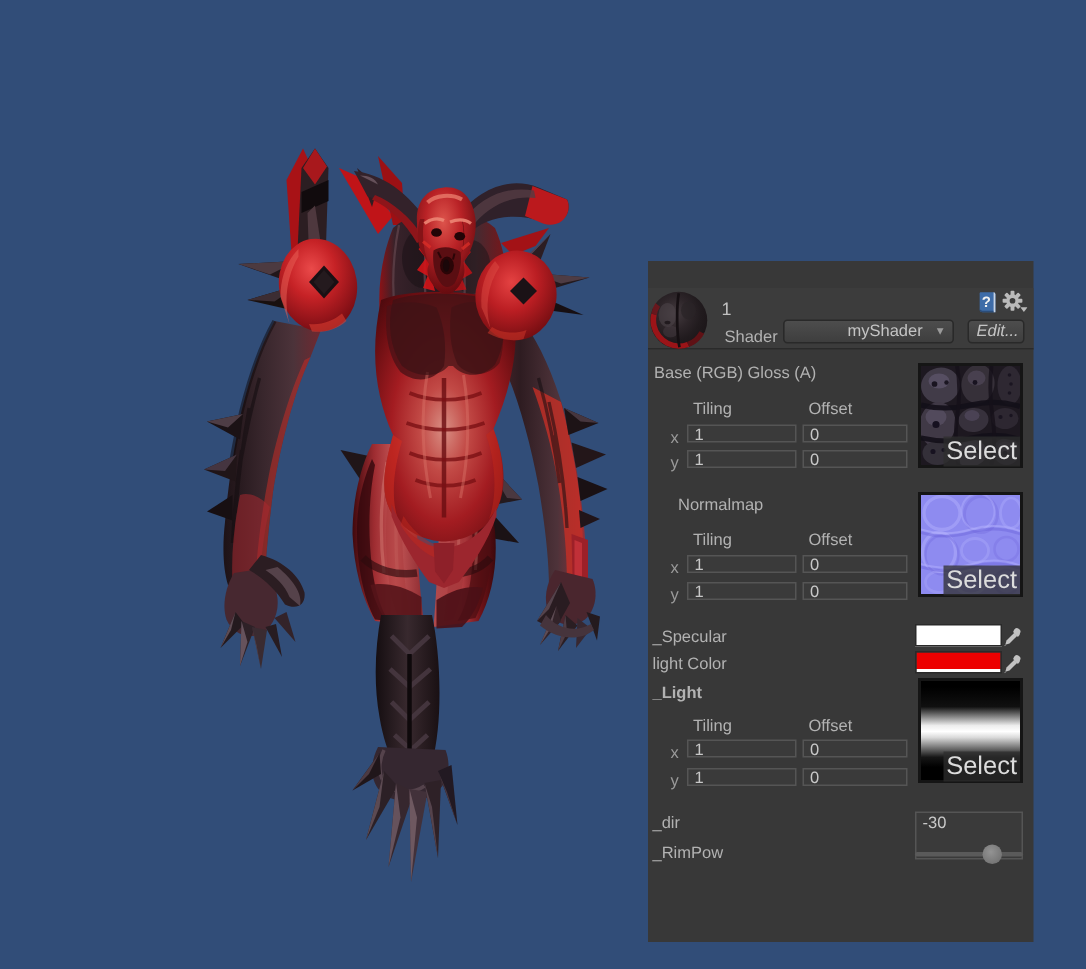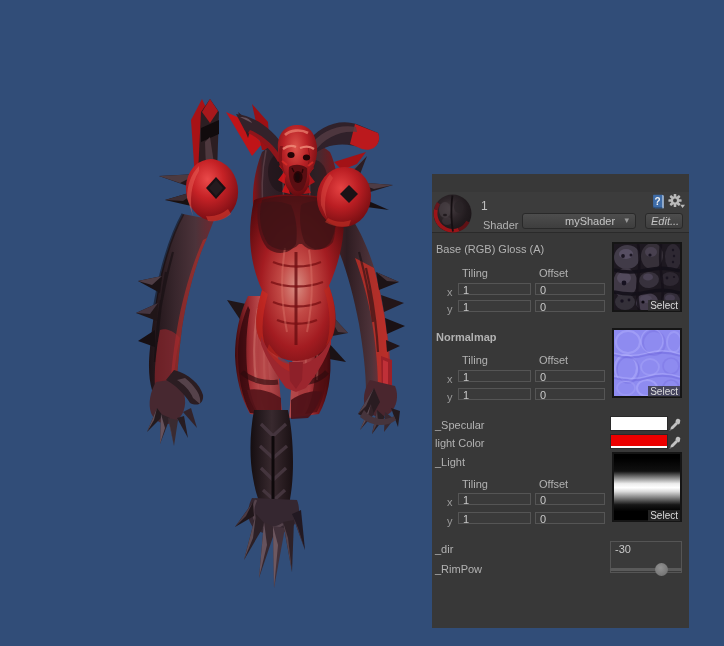--- a/index.html
+++ b/index.html
@@ -13,21 +13,21 @@
   .tab2{position:absolute;left:95px;top:0;width:97px;height:18px;background:#333333;}
   .tabtxt{position:absolute;top:3px;font-size:12px;color:#bcbcbc;letter-spacing:0.3px;}
   .hdr{position:absolute;left:0;top:18px;width:257px;height:40px;background:#3c3c3c;
        border-bottom:1px solid #2a2a2a;}
   .lbl{position:absolute;color:#b2b2b2;}
   .field{position:absolute;background:#3a3a3a;border:1px solid #555555;color:#c8c8c8;
          font-size:11px;line-height:11px;padding:0;box-sizing:border-box;}
   .fieldval{position:absolute;left:4px;top:1px;}
   .thumb{position:absolute;width:66px;height:66px;border:2px solid #151515;box-sizing:content-box;}
   .sel{position:absolute;right:0px;bottom:-1px;background:rgba(45,45,45,0.75);color:#dcdcdc;
-       font-size:10px;padding:0 2px;margin-top:44px;}
+       font-size:17px;padding:0 2px;margin-top:44px;}
   .swatch{position:absolute;width:58px;height:15px;box-sizing:border-box;}
 </style>
 </head>
 <body>
 <svg id="demon" width="724" height="646" viewBox="0 0 724 646">
  <defs>
   <linearGradient id="neckg" x1="0" y1="0" x2="1" y2="0">
     <stop offset="0%" stop-color="#8c1216"></stop>
         <stop offset="12%" stop-color="#38222a"></stop>
     <stop offset="45%" stop-color="#241a20"></stop>
@@ -362,21 +362,21 @@
       <div class="fieldval">0</div>
     </div>
   <div class="lbl" style="left:15px;top:129px;color:#9a9a9a;">y</div>
   <div class="field" style="left:26px;top:126px;width:73px;height:12px;">
       <div class="fieldval">1</div>
     </div>
   <div class="field" style="left:103px;top:126px;width:70px;height:12px;">
       <div class="fieldval">0</div>
     </div>
 
-  <div class="lbl" style="left:4px;top:157px;font-weight:bold;">Normalmap</div>
+  <div class="lbl" style="left:20px;top:157px;">Normalmap</div>
   <div class="thumb" style="left:180px;top:154px;background:#8d8cf2;">
     <svg width="66" height="66" viewBox="0 0 66 66">
       <rect width="66" height="66" fill="#8e8bf0"></rect>
       <ellipse cx="14" cy="12" rx="12" ry="11" fill="none" stroke="#aeacfc" stroke-width="2.2" opacity="0.52"></ellipse>
       <ellipse cx="40" cy="13" rx="11" ry="12" fill="none" stroke="#7a72e2" stroke-width="1.9" opacity="0.49"></ellipse>
       <ellipse cx="40" cy="13" rx="11" ry="12" fill="none" stroke="#b4b2ff" stroke-width="1.3" opacity="0.42" transform="translate(-2,-2)"></ellipse>
       <ellipse cx="12" cy="38" rx="11" ry="13" fill="none" stroke="#b0aefc" stroke-width="2.2" opacity="0.52"></ellipse>
       <ellipse cx="12" cy="38" rx="11" ry="13" fill="none" stroke="#756de0" stroke-width="1.5" opacity="0.42" transform="translate(2,2)"></ellipse>
       <ellipse cx="36" cy="37" rx="9" ry="8" fill="none" stroke="#a8a5f8" stroke-width="1.9" opacity="0.49"></ellipse>
       <ellipse cx="57" cy="36" rx="8" ry="8" fill="none" stroke="#7d75e4" stroke-width="1.7" opacity="0.49"></ellipse>
@@ -417,21 +417,21 @@
   </svg>
   <div class="lbl" style="left:3px;top:263px;">light Color</div>
   <div class="swatch" style="left:178px;top:260px;border:1px solid #2a2a2a;
        background:linear-gradient(#ec0000 0 11px,#ffffff 11px);"></div>
   <svg width="14" height="14" style="position:absolute;left:237px;top:261px" viewBox="0 0 14 14">
     <path d="M1.2 12.8 L2 10 L7.2 4.8 L9.2 6.8 L4 12 Z" fill="#c2c2c2"></path>
     <path d="M7 3 A2.2 2.2 0 0 1 11 5.2 C11 6.2 10.4 7 9.6 7.6 L6.4 4.4 Z" fill="#c2c2c2"></path>
     <path d="M1.2 12.8 L0.2 13.8 L1.6 13.4 Z" fill="#a8a8a8"></path>
   </svg>
 
-  <div class="lbl" style="left:3px;top:282px;">_Light</div>
+  <div class="lbl" style="left:3px;top:282px;font-weight:bold;">_Light</div>
   <div class="thumb" style="left:180px;top:278px;
        background:linear-gradient(#000 6%,#101010 26%,#ededed 45%,#ffffff 51%,#dadada 57%,#161616 77%,#000 87%);">
     <div class="sel">Select</div>
   </div>
   <div class="lbl" style="left:30px;top:304px;">Tiling</div>
   <div class="lbl" style="left:107px;top:304px;">Offset</div>
   <div class="lbl" style="left:15px;top:322px;color:#9a9a9a;">x</div>
   <div class="field" style="left:26px;top:319px;width:73px;height:12px;">
       <div class="fieldval">1</div>
     </div>

